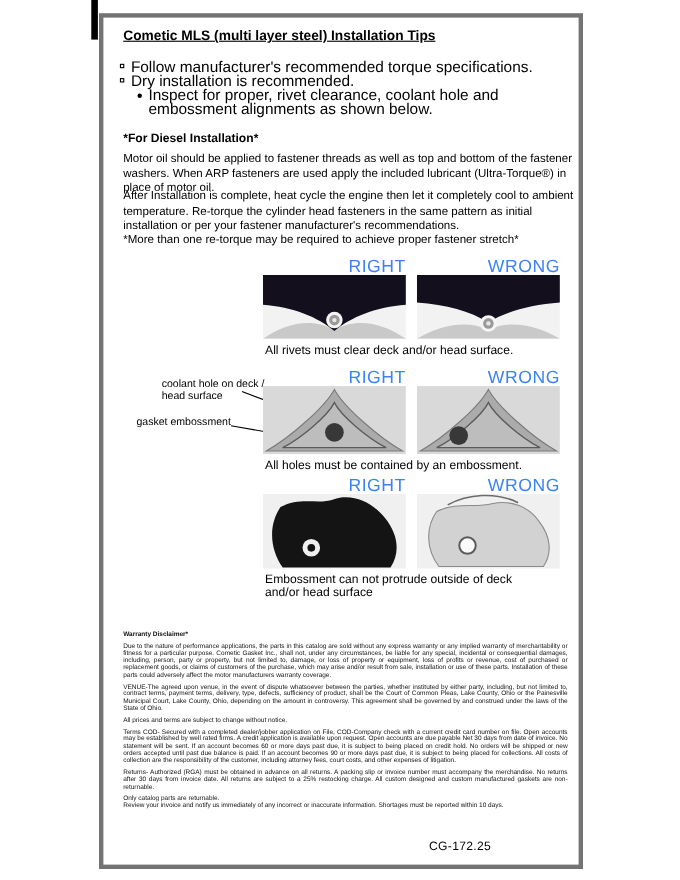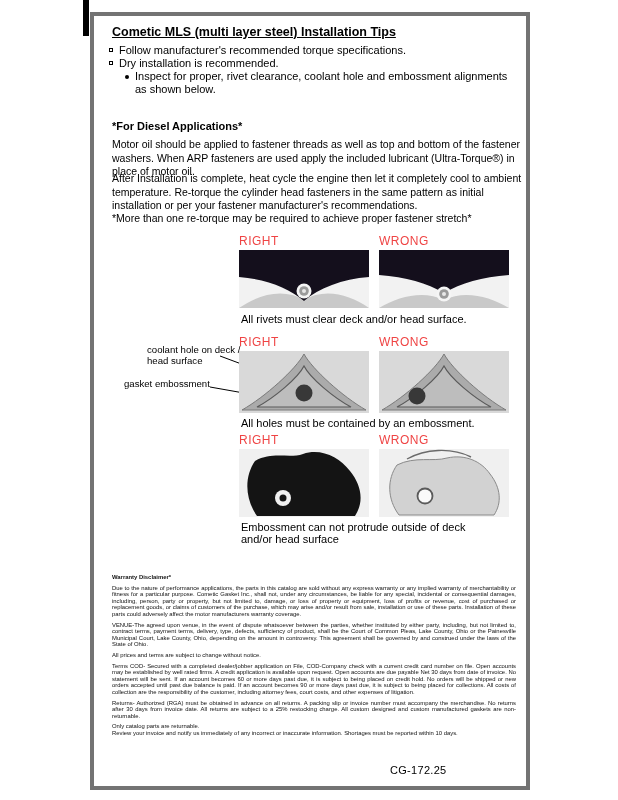--- a/index.html
+++ b/index.html
@@ -3,29 +3,29 @@
 <meta charset="utf-8">
 <style>
   * { margin:0; padding:0; box-sizing:border-box; }
   html,body { width:618px; height:800px; background:#ffffff; overflow:hidden;
     font-family:"Liberation Sans","DejaVu Sans",sans-serif; color:#000; }
   .tab { position:absolute; left:83px; top:0; width:6px; height:36px; background:#000; }
   .page { position:absolute; left:90px; top:12px; width:440px; height:778px;
     border:4px solid #737373; background:#fff; }
   .abs { position:absolute; }
   .title { left:18px; top:9px; font-size:12.5px; font-weight:bold; text-decoration:underline; white-space:nowrap; }
-  .bullets { left:14px; top:28px; font-size:11px; line-height:13px; width:414px; }
+  .bullets { left:14px; top:38px; font-size:14px; line-height:13px; width:414px; }
   .brow { position:relative; padding-left:11px; }
   .brow.sub { margin-left:16px; }
   .sq { position:absolute; left:1px; top:4px; width:4px; height:4px; border:1px solid #000; background:#fff; }
   .dot { position:absolute; left:1px; top:4.5px; width:4px; height:4px; border-radius:50%; background:#000; }
   .h2 { left:18px; top:104px; font-size:11px; font-weight:bold; }
   .para { left:18px; width:412px; font-size:10.5px; line-height:13.5px; }
   .p1 { top:122px; } .p2 { top:156px; } .p3 { top:196px; }
-  .figlabel { width:130px; text-align:left; font-size:12px; letter-spacing:0.5px; color:#ef4444; }
+  .figlabel { width:130px; text-align:right; font-size:16px; letter-spacing:0.5px; color:#3b82f6; }
   .colL { left:145px; } .colR { left:285px; }
   .r1lab { top:218px; } .r2lab { top:319px; } .r3lab { top:417px; }
   .fig { width:130px; display:block; }
   .r1fig { top:234px; } .r2fig { top:335px; } .r3fig { top:433px; }
   .caption { left:147px; font-size:11px; color:#000; }
   .cap1 { top:297px; } .cap2 { top:401px; } .cap3 { top:505px; width:238px; line-height:12px; }
   .note { font-size:9.6px; line-height:11px; color:#000; }
   .noteA { left:53px; top:328px; width:97px; }
   .noteB { left:30px; top:362px; white-space:nowrap; }
   .leader { left:28px; top:322px; pointer-events:none; }
@@ -52,21 +52,21 @@
     <div class="brow">
       <span class="sq"></span>
       <span>Dry installation is recommended.</span>
     </div>
     <div class="brow sub">
       <span class="dot"></span>
       <span>Inspect for proper, rivet clearance, coolant hole and embossment alignments as shown below.</span>
     </div>
   </div>
 
-  <div class="abs h2">*For Diesel Applications*</div>
+  <div class="abs h2">*For Diesel Installation*</div>
   <div class="abs para p1">Motor oil should be applied to fastener threads as well as top and bottom of the fastener washers. When ARP fasteners are used apply the included lubricant (Ultra-Torque®) in place of motor oil.</div>
   <div class="abs para p2">After Installation is complete, heat cycle the engine then let it completely cool to ambient temperature. Re-torque the cylinder head fasteners in the same pattern as initial installation or per your fastener manufacturer's recommendations.</div>
   <div class="abs para p3">*More than one re-torque may be required to achieve proper fastener stretch*</div>
 
   <div class="abs figlabel colL r1lab">RIGHT</div>
   <div class="abs figlabel colR r1lab">WRONG</div>
 
   <svg class="abs fig colL r1fig" width="130" height="58" viewBox="0 0 130 58">
     <rect width="130" height="58" fill="#f2f2f2"></rect>
     <path d="M0,58 C20,44 45,38 65,50 C85,38 110,44 130,58 Z" fill="#c9c9c9"></path>

